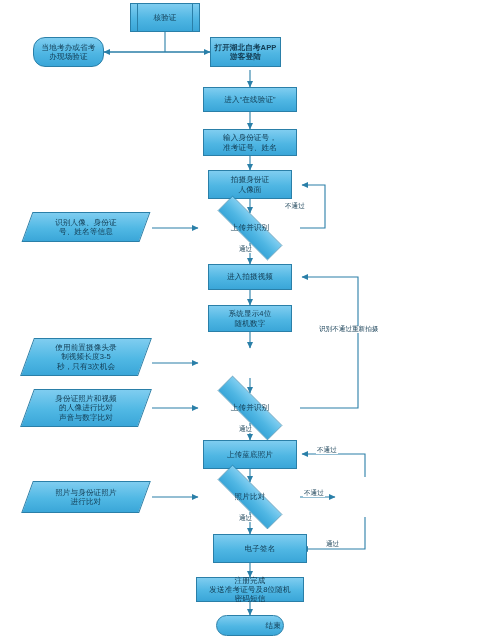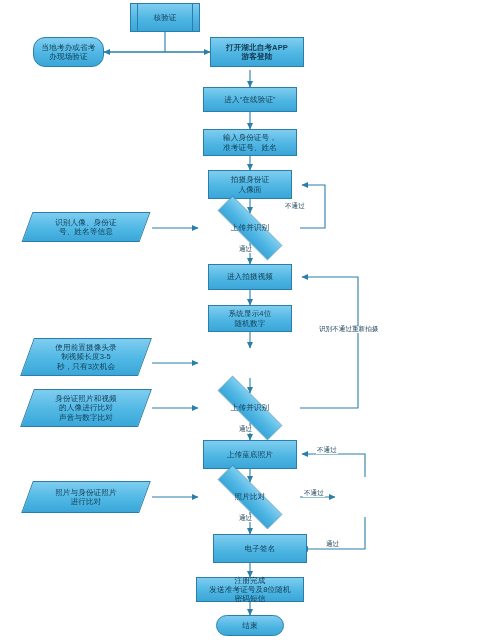--- a/index.html
+++ b/index.html
@@ -174,21 +174,21 @@
 
   <div class="node predef" style="left:130px; top:3px; width:70px; height:29px;">
     <span class="txt">核验证</span>
   </div>
 
   <div class="node proc" style="left:33px; top:37px; width:71px; height:30px;border-radius:12px;">
     <span class="txt">当地考办或省考
 办现场验证</span>
   </div>
 
-  <div class="node proc" style="left:210px; top:37px; width:94px; height:30px;">
+  <div class="node proc" style="left:210px; top:37px; width:71px; height:30px;">
     <span class="txt b">打开湖北自考APP
 游客登陆</span>
   </div>
 
   <div class="node proc" style="left:203px; top:87px; width:94px; height:25px;">
     <span class="txt">进入“在线验证”</span>
   </div>
 
   <div class="node proc" style="left:208px; top:170px; width:84px; height:29px;">
     <span class="txt">拍摄身份证
@@ -255,21 +255,21 @@
   <div class="node proc" style="left:213px; top:534px; width:94px; height:29px;">
     <span class="txt">电子签名</span>
   </div>
 
   <div class="node proc" style="left:196px; top:577px; width:108px; height:25px;">
     <span class="txt">注册完成
 发送准考证号及8位随机
 密码短信</span>
   </div>
 
-  <div class="node term" style="left:216px; top:615px; width:68px; height:21px;">
+  <div class="node term" style="left:216px; top:615px; width:68px; height:21px;text-align:right;">
     <span class="txt">结束</span>
   </div>
 
   <div class="edge-label" style="left:284px; top:203px;">不通过</div>
 
   <div class="edge-label" style="left:238px; top:246px;">通过</div>
 
   <div class="edge-label" style="left:318px; top:326px;">识别不通过重新拍摄</div>
 
   <div class="edge-label" style="left:238px; top:426px;">通过</div>

